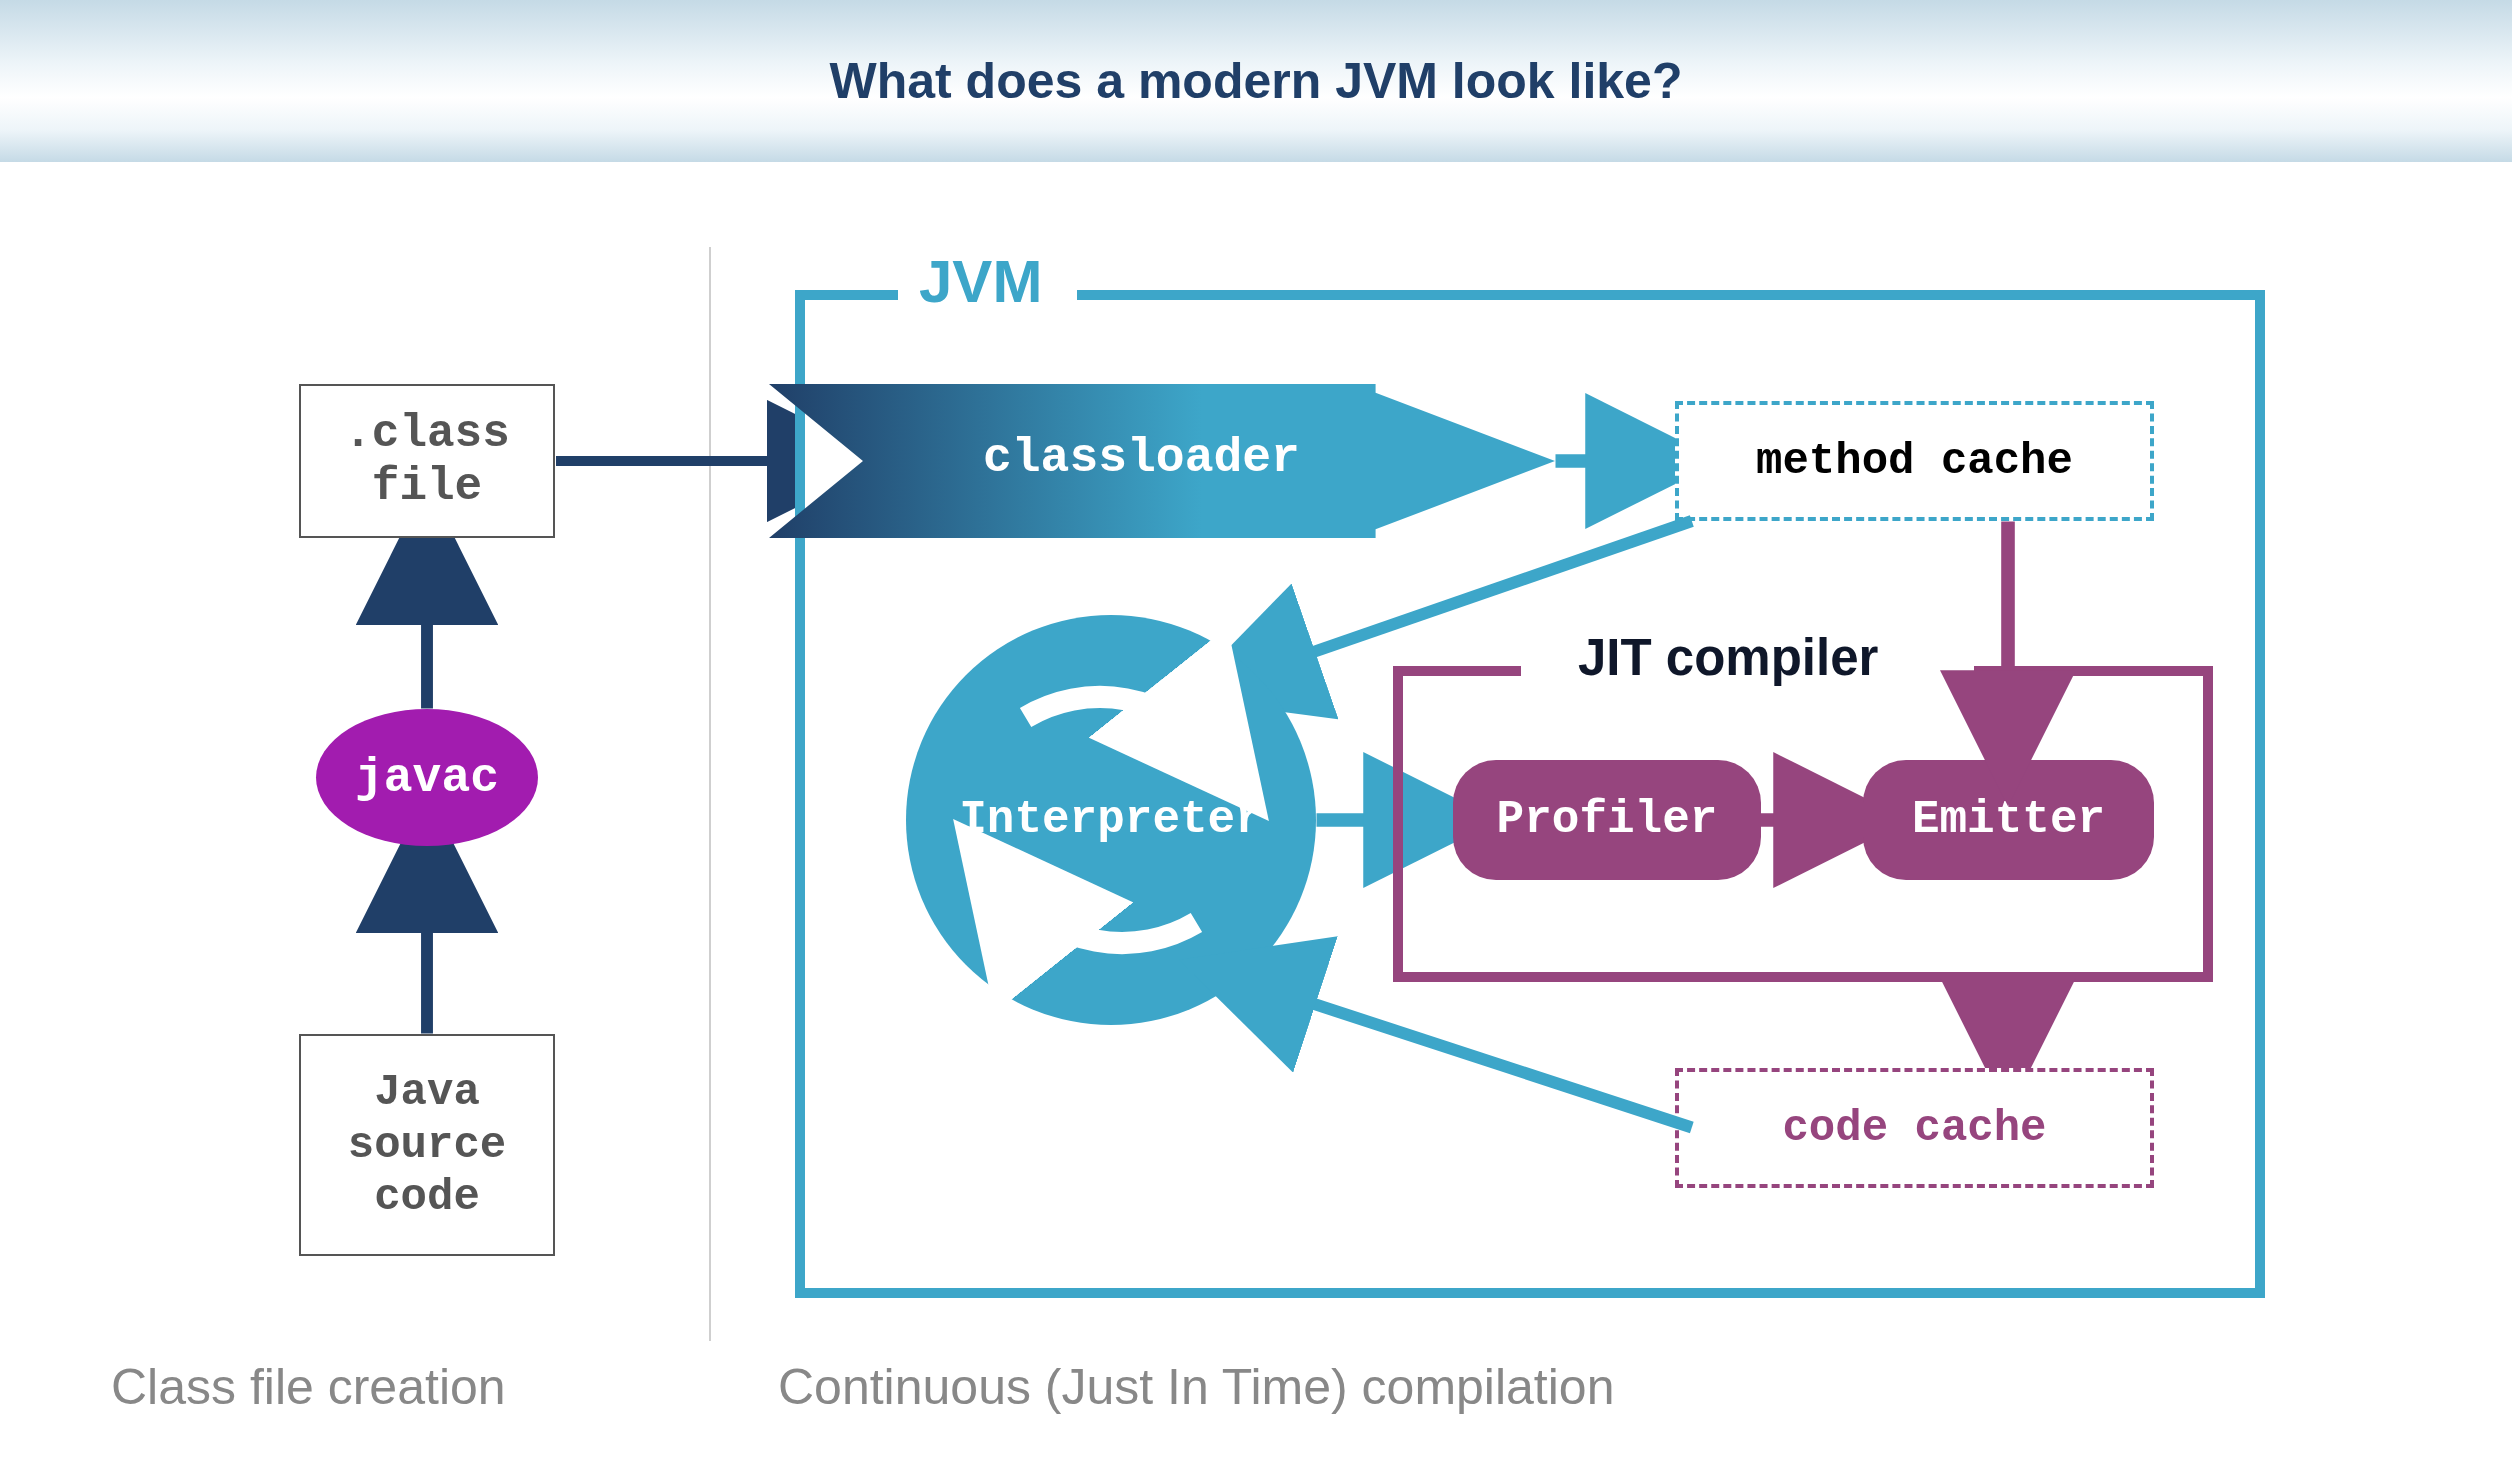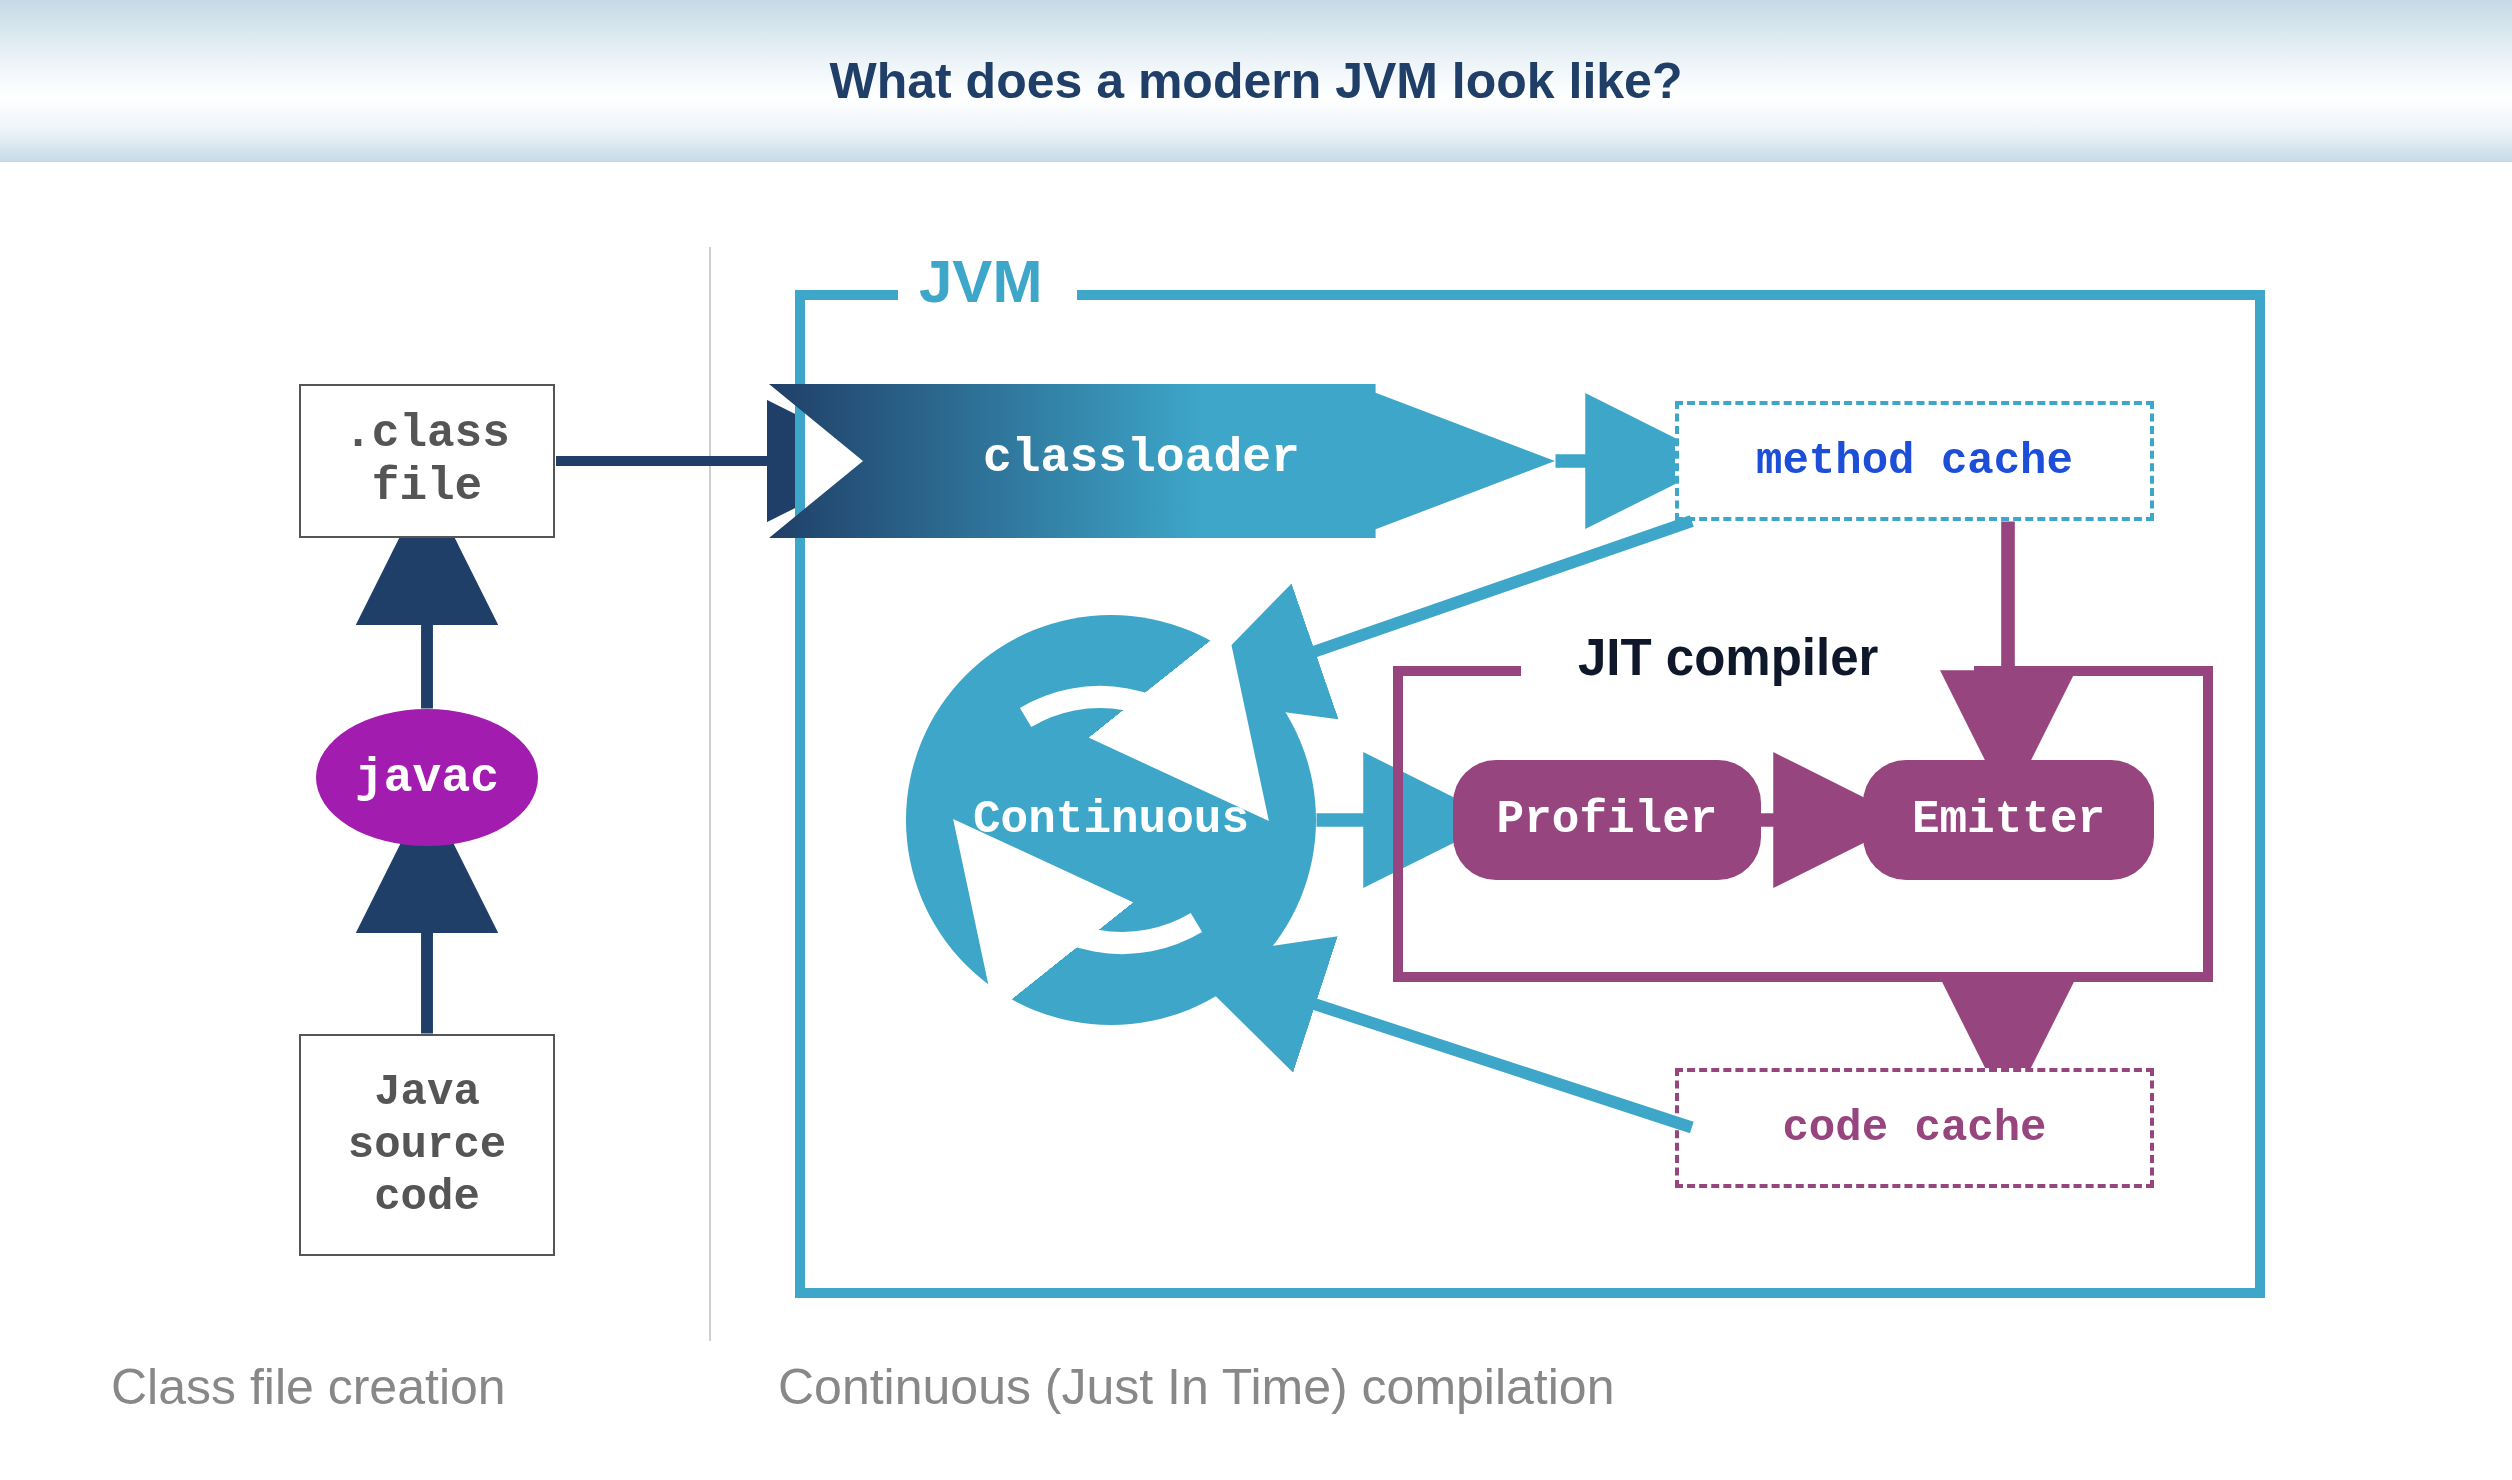--- a/index.html
+++ b/index.html
@@ -136,21 +136,21 @@
     background: #fff;
     display: flex; align-items: center; justify-content: center;
     font-family: "Courier New", monospace;
     font-size: 44px;
     font-weight: 700;
   }
   .method-cache {
     left: 1675px; top: 239px;
     width: 479px; height: 120px;
     border-color: #3DA6C9;
-    color: #1d4ed8;
+    color: #000000;
     justify-content: center;
   }
   .code-cache {
     left: 1675px; top: 906px;
     width: 479px; height: 120px;
     border-color: #96457E;
     color: #96457E;
   }
 
   
@@ -319,21 +319,21 @@
         <marker id="ah-white1" markerWidth="8" markerHeight="8" refX="4" refY="4" orient="auto">
           <path d="M0,0 L8,4 L0,8 Z" fill="#fff"></path>
           </marker>
         <marker id="ah-white2" markerWidth="8" markerHeight="8" refX="4" refY="4" orient="auto">
           <path d="M0,0 L8,4 L0,8 Z" fill="#fff"></path>
           </marker>
       </defs>
       <path d="M 140 120 A 170 170 0 0 1 360 160" stroke="#fff" stroke-width="26" fill="none" marker-end="url(#ah-white1)"></path>
       <path d="M 340 360 A 170 170 0 0 1 120 320" stroke="#fff" stroke-width="26" fill="none" marker-end="url(#ah-white2)"></path>
     </svg>
-    <span class="interpreter-label">Continuous</span>
+    <span class="interpreter-label">Interpreter</span>
   </div>
 
   <svg class="arrow" style="left:1316px; top:641px; width:137px; height:34px;" viewBox="0 0 160 40" width="137" height="34">
     <defs>
         <marker id="ah-teal3" markerWidth="10" markerHeight="10" refX="5" refY="5" orient="auto">
       <path d="M0,0 L10,5 L0,10 Z" fill="#3DA6C9"></path>
         </marker>
       </defs>
     <line x1="0" y1="20" x2="135" y2="20" stroke="#3DA6C9" stroke-width="16" marker-end="url(#ah-teal3)"></line>
   </svg>

